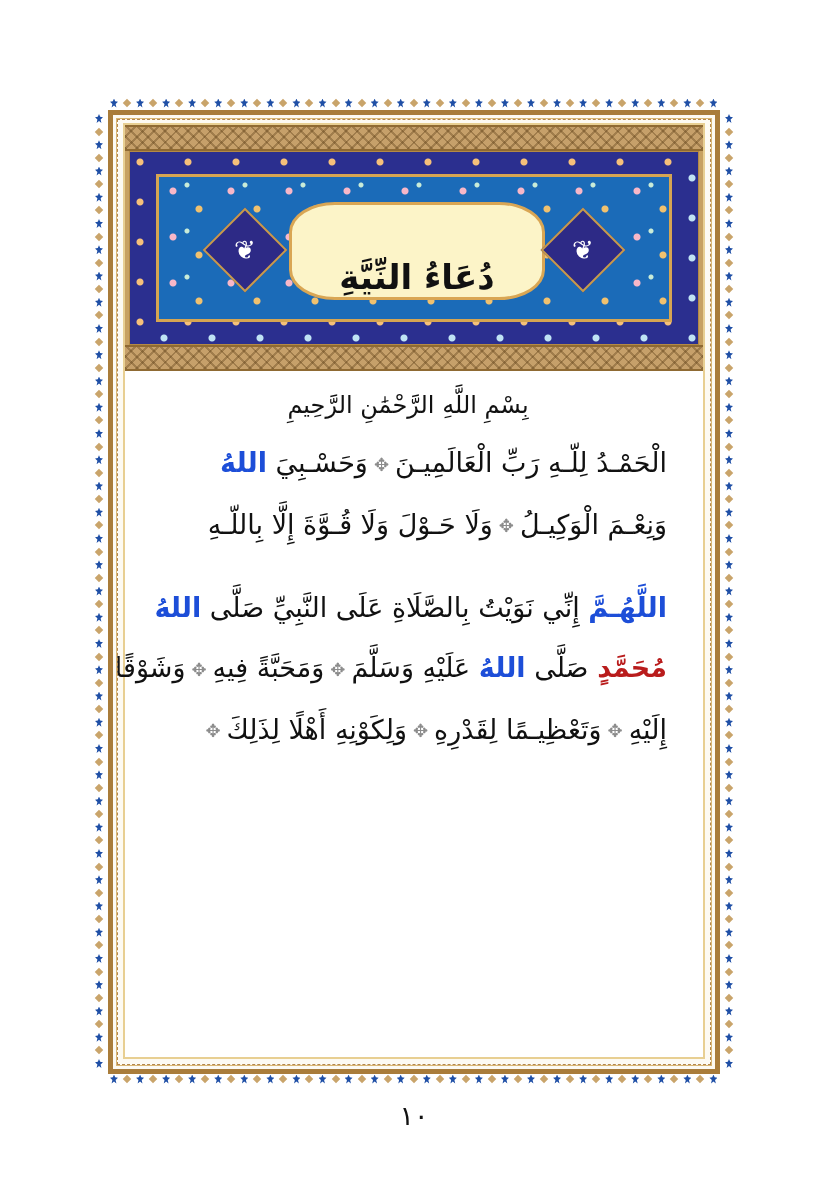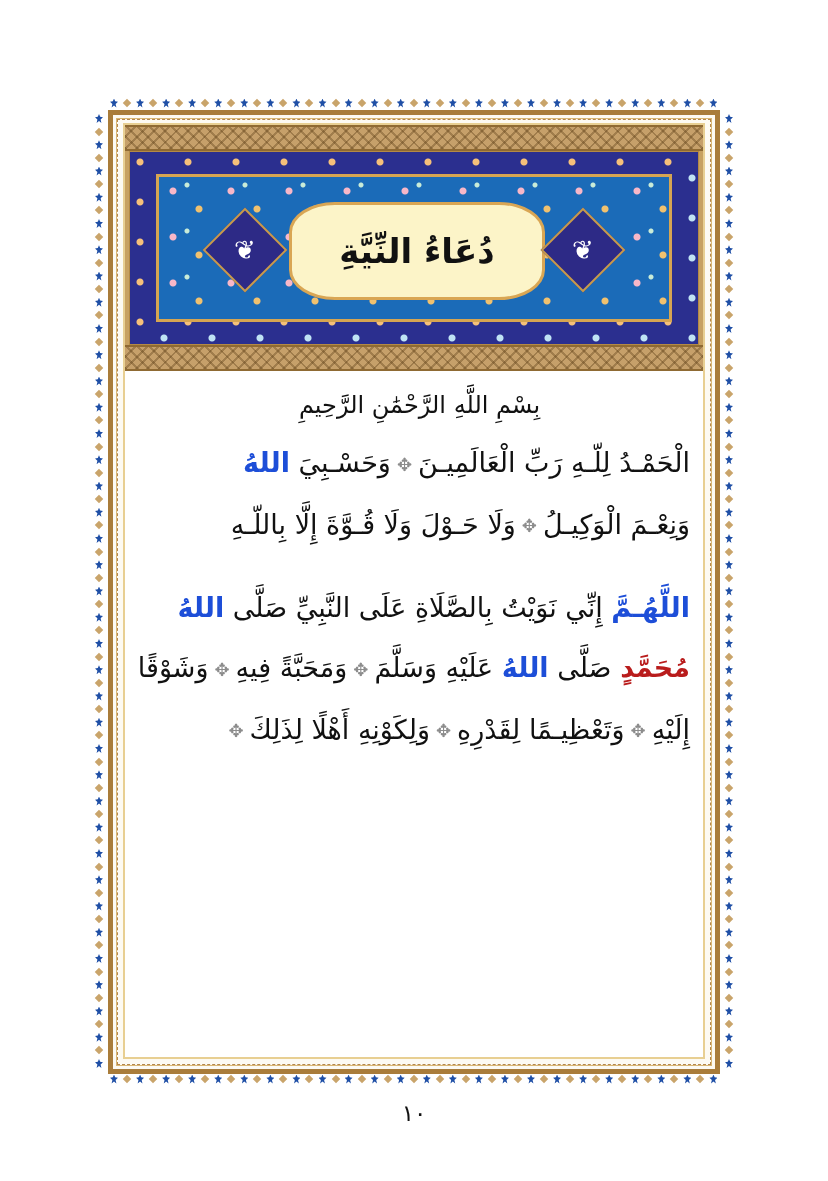--- a/index.html
+++ b/index.html
@@ -79,52 +79,52 @@
   }
   .medallion span { transform: rotate(-45deg); color: #ffffff; font-size: 26px; line-height: 1; }
   .medallion.left { left: 56px; }
   .medallion.right { right: 56px; }
   .cartouche {
     position: absolute; left: 50%; top: 50%; width: 250px; height: 92px;
     margin-left: -125px; margin-top: -46px;
     background: #fcf4c8;
     border: 3px solid #d9a654;
     border-radius: 46px / 30px;
-    display: flex; align-items: center; justify-content: center;
+    display: flex; align-items: flex-end; justify-content: center;
   }
   .cartouche::before, .cartouche::after {
     content: ""; position: absolute; left: 50%; width: 40px; height: 40px; margin-left: -20px;
     background: #fcf4c8; border: 3px solid #d9a654; transform: rotate(45deg); z-index: -1;
   }
   .cartouche::before { top: -20px; }
   .cartouche::after { bottom: -20px; }
   .title {
     direction: rtl; font-size: 34px; color: #111111; font-weight: bold;
     font-family: "DejaVu Sans", sans-serif; position: relative; z-index: 2;
   }
 
   
   .content {
-    position: absolute; left: 24px; right: 13px; top: 262px;
+    position: absolute; left: 24px; right: 36px; top: 262px;
     direction: rtl; text-align: justify; color: #111111;
     font-family: "DejaVu Sans", sans-serif;
   }
   .basmala {
     text-align: center; font-size: 24px; margin: 4px 0 14px; color: #111;
   }
   .para { font-size: 27px; line-height: 60px; margin: 0 0 22px; text-align-last: right; }
   .line { display: block; white-space: nowrap; }
   .red { color: #1d4ed8; font-weight: bold; }
   .green { color: #b91c1c; font-weight: bold; }
   .sep { color: #8c8c8c; font-size: 18px; margin: 0 6px; vertical-align: middle; }
   .end { color: #2c5fa6; font-size: 22px; margin: 0 6px; vertical-align: middle; }
 
   .page-number {
     position: absolute; left: 0; right: 0; top: 1100px; text-align: center;
-    font-size: 23px; color: #111; font-family: "DejaVu Sans", sans-serif; direction: rtl;
+    font-size: 27px; color: #111; font-family: "DejaVu Sans", sans-serif; direction: rtl;
   }
 </style>
 </head>
 <body>
 
 <div class="orn-border">
   <div class="orn-row top">
       <span class="fleur"></span>
       <span class="dot"></span>
       <span class="fleur"></span>

